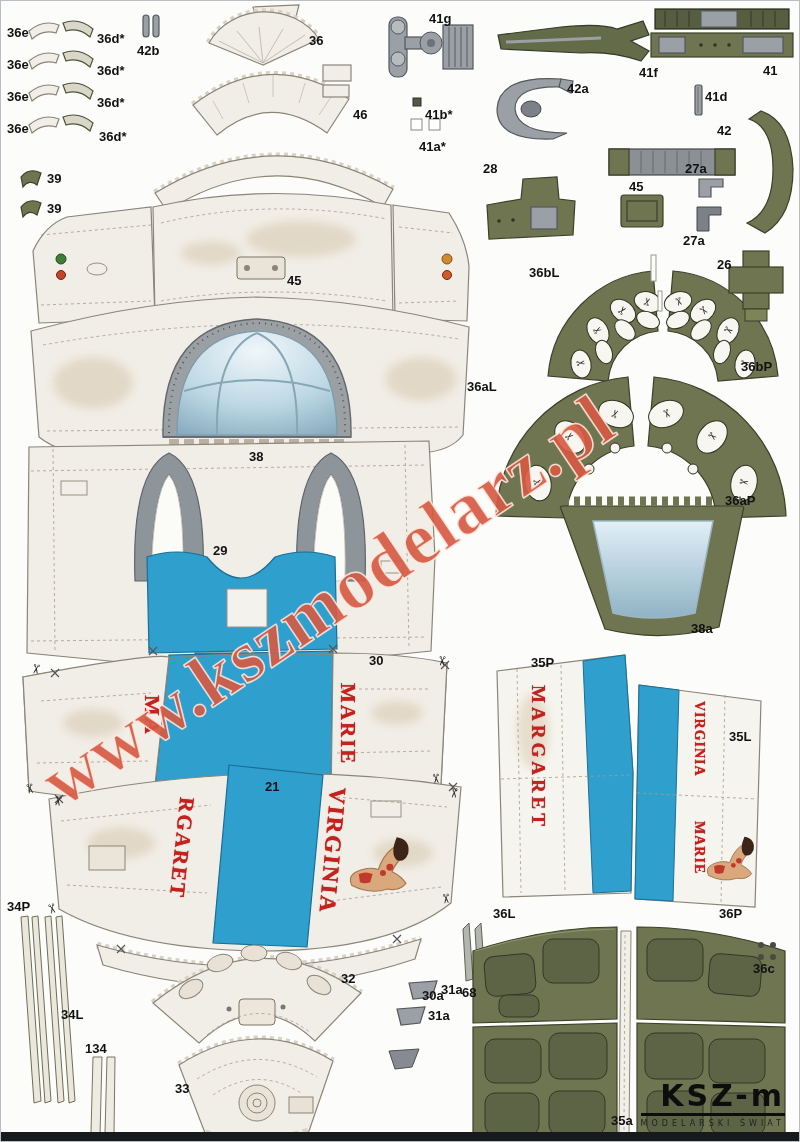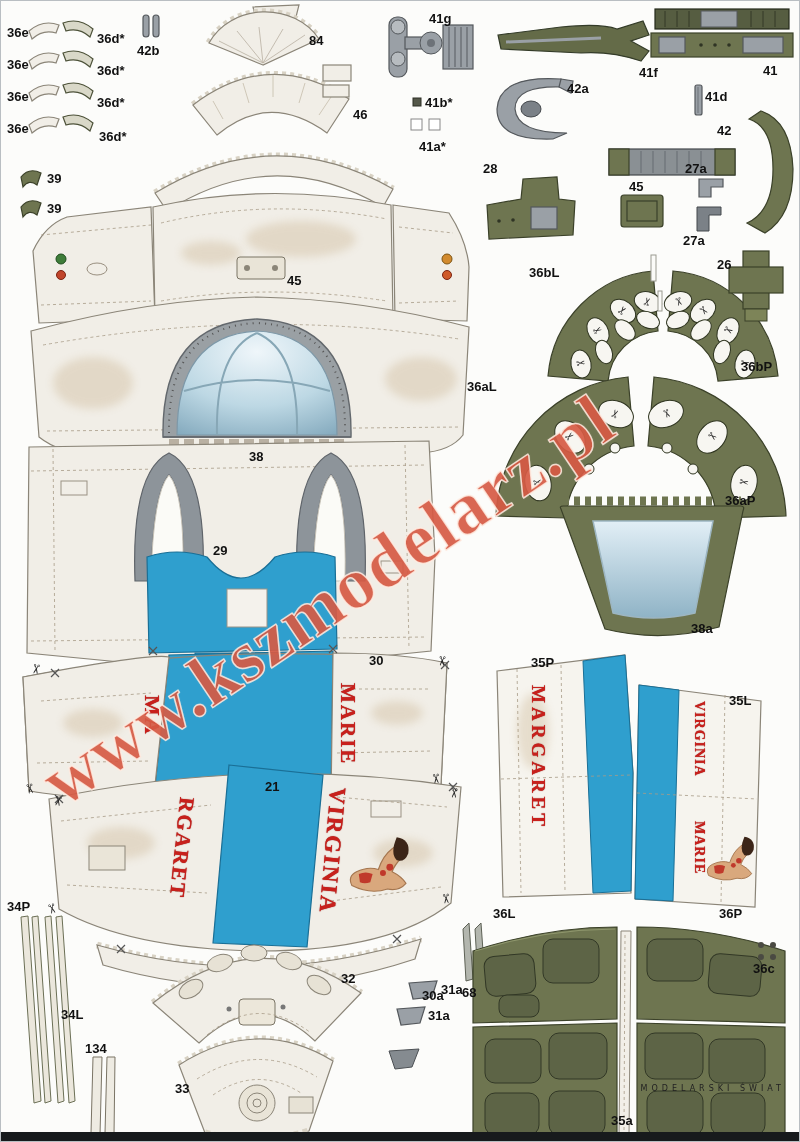--- a/index.html
+++ b/index.html
@@ -440,46 +440,46 @@
 <span class="lb" style="left:6px;top:56px">36e</span>
 <span class="lb" style="left:6px;top:88px">36e</span>
 <span class="lb" style="left:6px;top:120px">36e</span>
 <span class="lb" style="left:96px;top:30px">36d*</span>
 <span class="lb" style="left:96px;top:62px">36d*</span>
 <span class="lb" style="left:96px;top:94px">36d*</span>
 <span class="lb" style="left:98px;top:128px">36d*</span>
 <span class="lb" style="left:136px;top:42px">42b</span>
 <span class="lb" style="left:46px;top:170px">39</span>
 <span class="lb" style="left:46px;top:200px">39</span>
-<span class="lb" style="left:308px;top:32px">84</span>
+<span class="lb" style="left:308px;top:32px">36</span>
 <span class="lb" style="left:352px;top:106px">46</span>
 <span class="lb" style="left:286px;top:272px">45</span>
 <span class="lb" style="left:428px;top:10px">41g</span>
 <span class="lb" style="left:638px;top:64px">41f</span>
 <span class="lb" style="left:762px;top:62px">41</span>
 <span class="lb" style="left:566px;top:80px">42a</span>
 <span class="lb" style="left:704px;top:88px">41d</span>
 <span class="lb" style="left:716px;top:122px">42</span>
-<span class="lb" style="left:424px;top:94px">41b*</span>
+<span class="lb" style="left:424px;top:106px">41b*</span>
 <span class="lb" style="left:418px;top:138px">41a*</span>
 <span class="lb" style="left:482px;top:160px">28</span>
 <span class="lb" style="left:628px;top:178px">45</span>
 <span class="lb" style="left:684px;top:160px">27a</span>
 <span class="lb" style="left:682px;top:232px">27a</span>
 <span class="lb" style="left:716px;top:256px">26</span>
 <span class="lb" style="left:528px;top:264px">36bL</span>
 <span class="lb" style="left:740px;top:358px">36bP</span>
 <span class="lb" style="left:466px;top:378px">36aL</span>
 <span class="lb" style="left:724px;top:492px">36aP</span>
 <span class="lb" style="left:248px;top:448px">38</span>
 <span class="lb" style="left:690px;top:620px">38a</span>
 <span class="lb" style="left:212px;top:542px">29</span>
 <span class="lb" style="left:368px;top:652px">30</span>
 <span class="lb" style="left:530px;top:654px">35P</span>
-<span class="lb" style="left:728px;top:692px">35L</span>
+<span class="lb" style="left:728px;top:728px">35L</span>
 <span class="lb" style="left:264px;top:778px">21</span>
 <span class="lb" style="left:6px;top:898px">34P</span>
 <span class="lb" style="left:60px;top:1006px">34L</span>
 <span class="lb" style="left:84px;top:1040px">134</span>
 <span class="lb" style="left:340px;top:970px">32</span>
 <span class="lb" style="left:461px;top:984px">68</span>
 <span class="lb" style="left:440px;top:981px">31a</span>
 <span class="lb" style="left:427px;top:1007px">31a</span>
 <span class="lb" style="left:421px;top:987px">30a</span>
 <span class="lb" style="left:174px;top:1080px">33</span>
@@ -492,18 +492,19 @@
 <span class="vname" style="left:334px;top:682px;font-size:21px">MARIE</span>
 <span class="vname" style="left:168px;top:796px;font-size:21px;transform:rotate(6deg)">RGARET</span>
 <span class="vname" style="left:318px;top:786px;font-size:23px;transform:rotate(5deg)">VIRGINIA</span>
 <span class="vname" style="left:526px;top:684px;font-size:19px;letter-spacing:4px">MARGARET</span>
 <span class="vname" style="left:690px;top:700px;font-size:14px;letter-spacing:1px">VIRGINIA</span>
 <span class="vname" style="left:690px;top:820px;font-size:14px;letter-spacing:1px">MARIE</span>
 
 <div class="watermark">www.kszmodelarz.pl</div>
 
 <div class="logo">
+  <div class="logo-name">KSZ-m</div>
   <div class="logo-sub">MODELARSKI ŚWIAT</div>
 </div>
 
 <div class="trim"></div>
 
 </div>
 
 </body></html>

